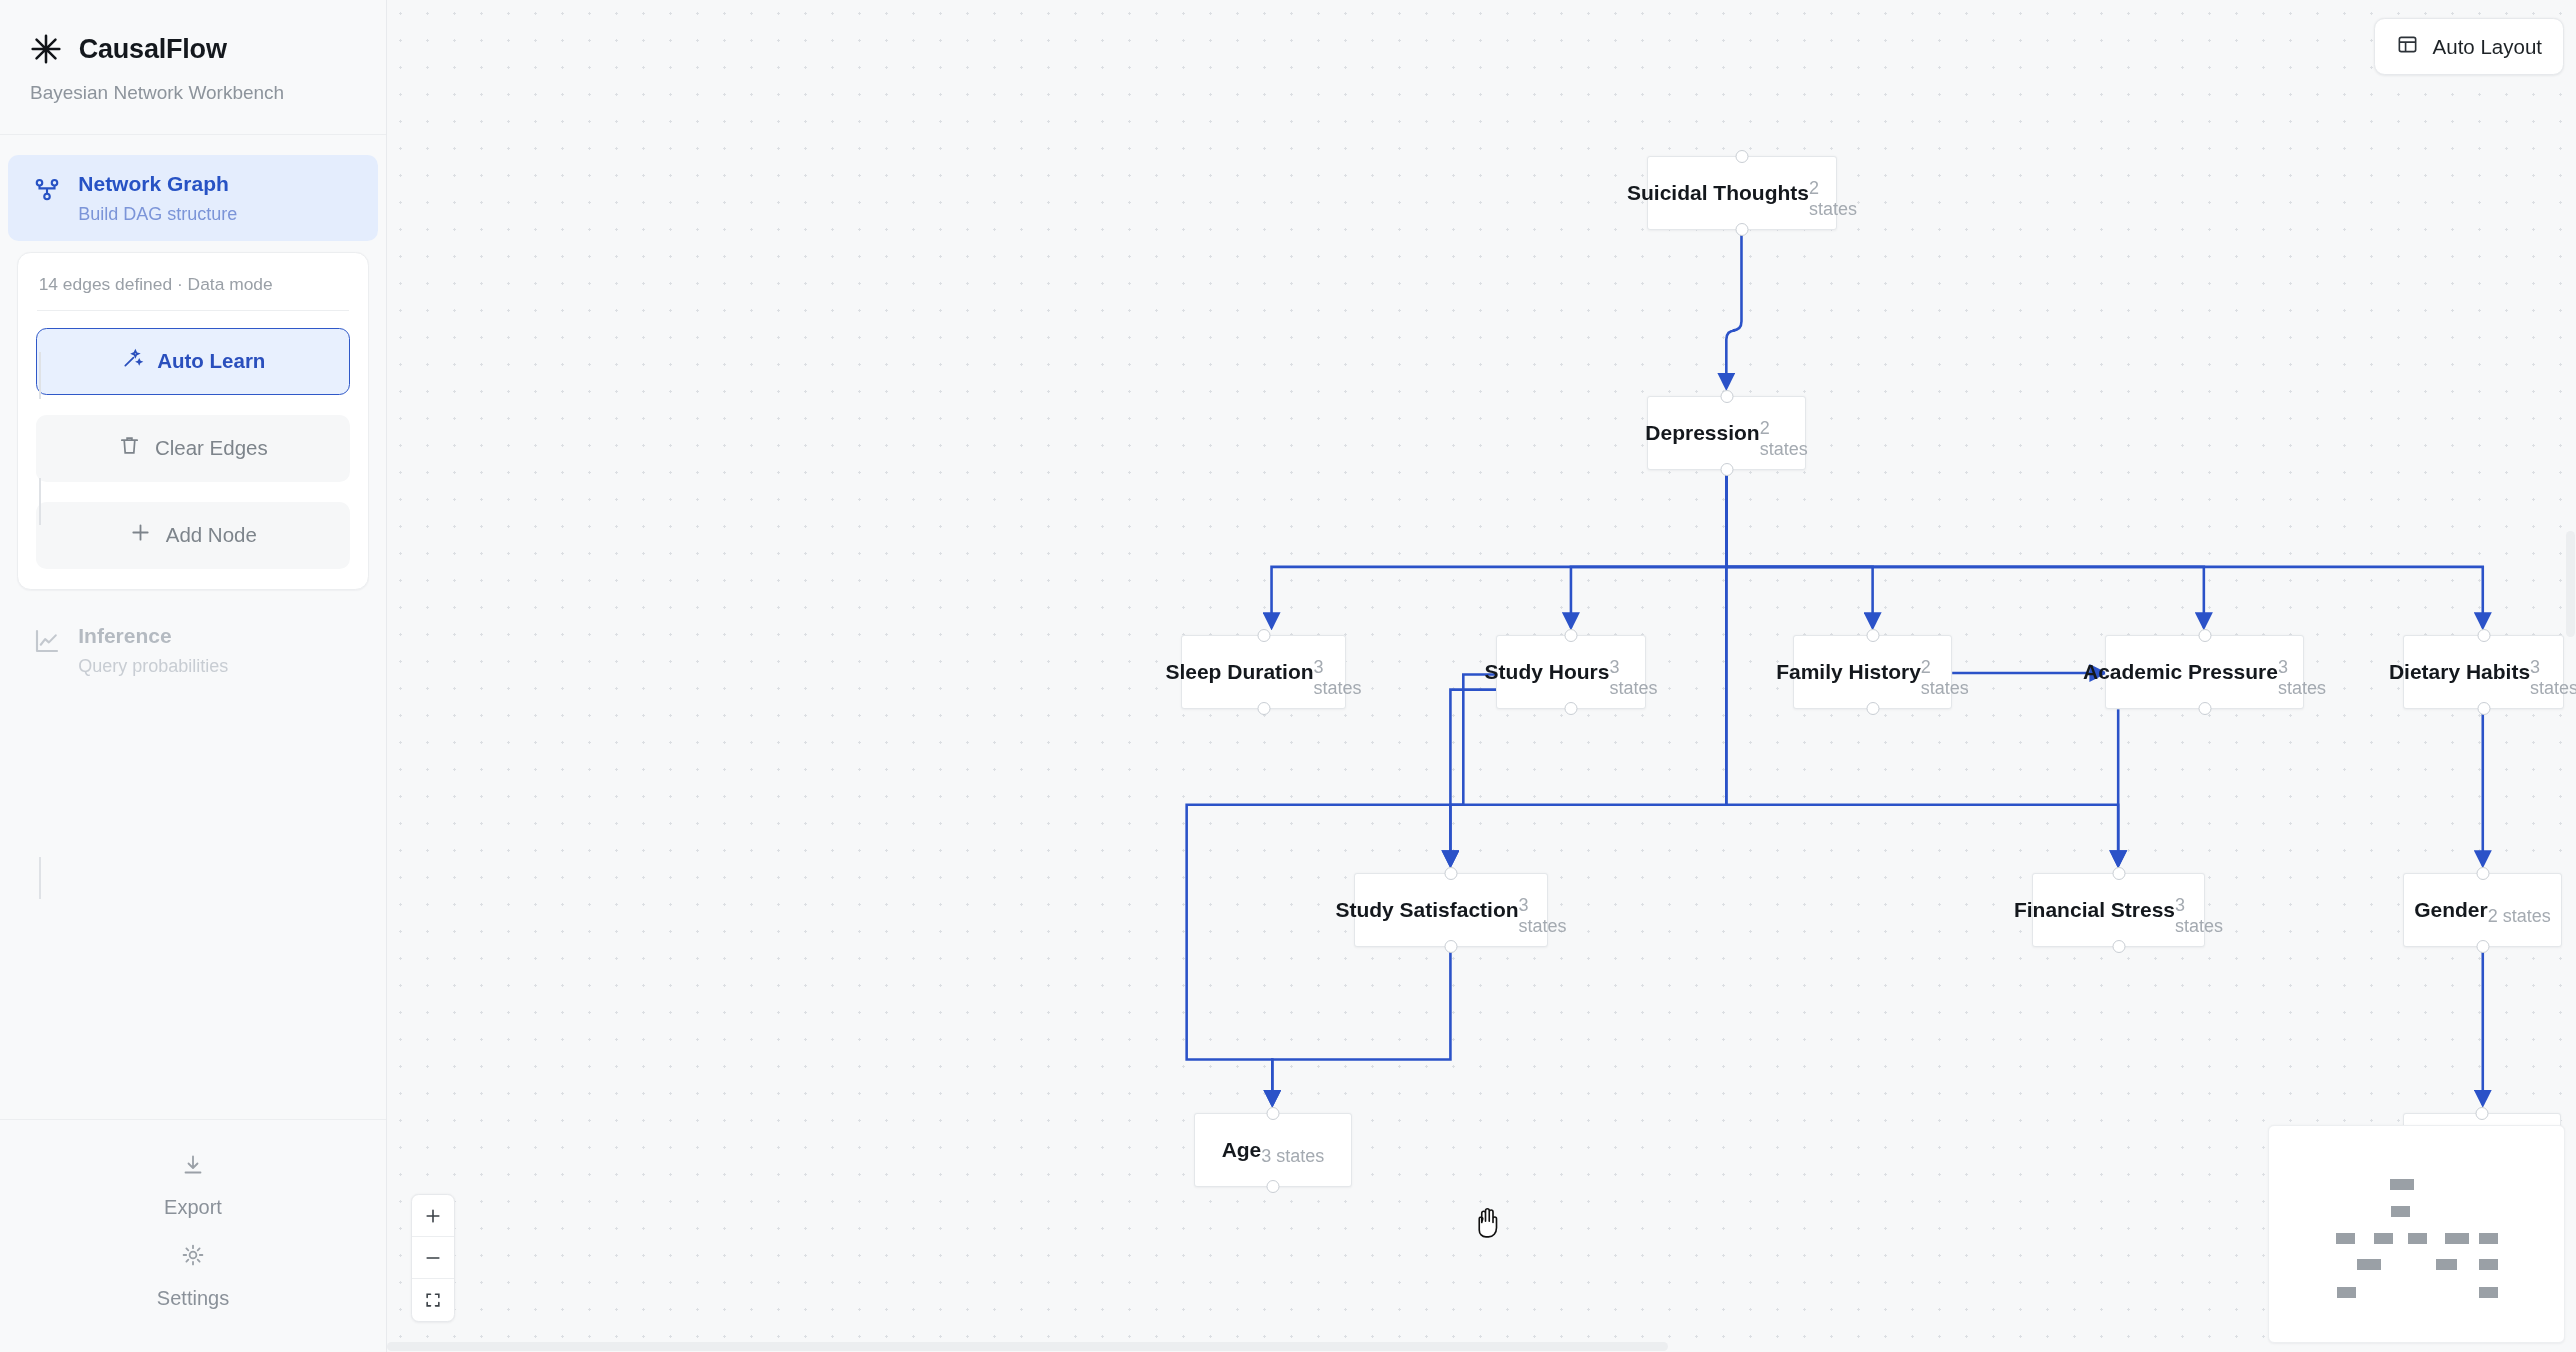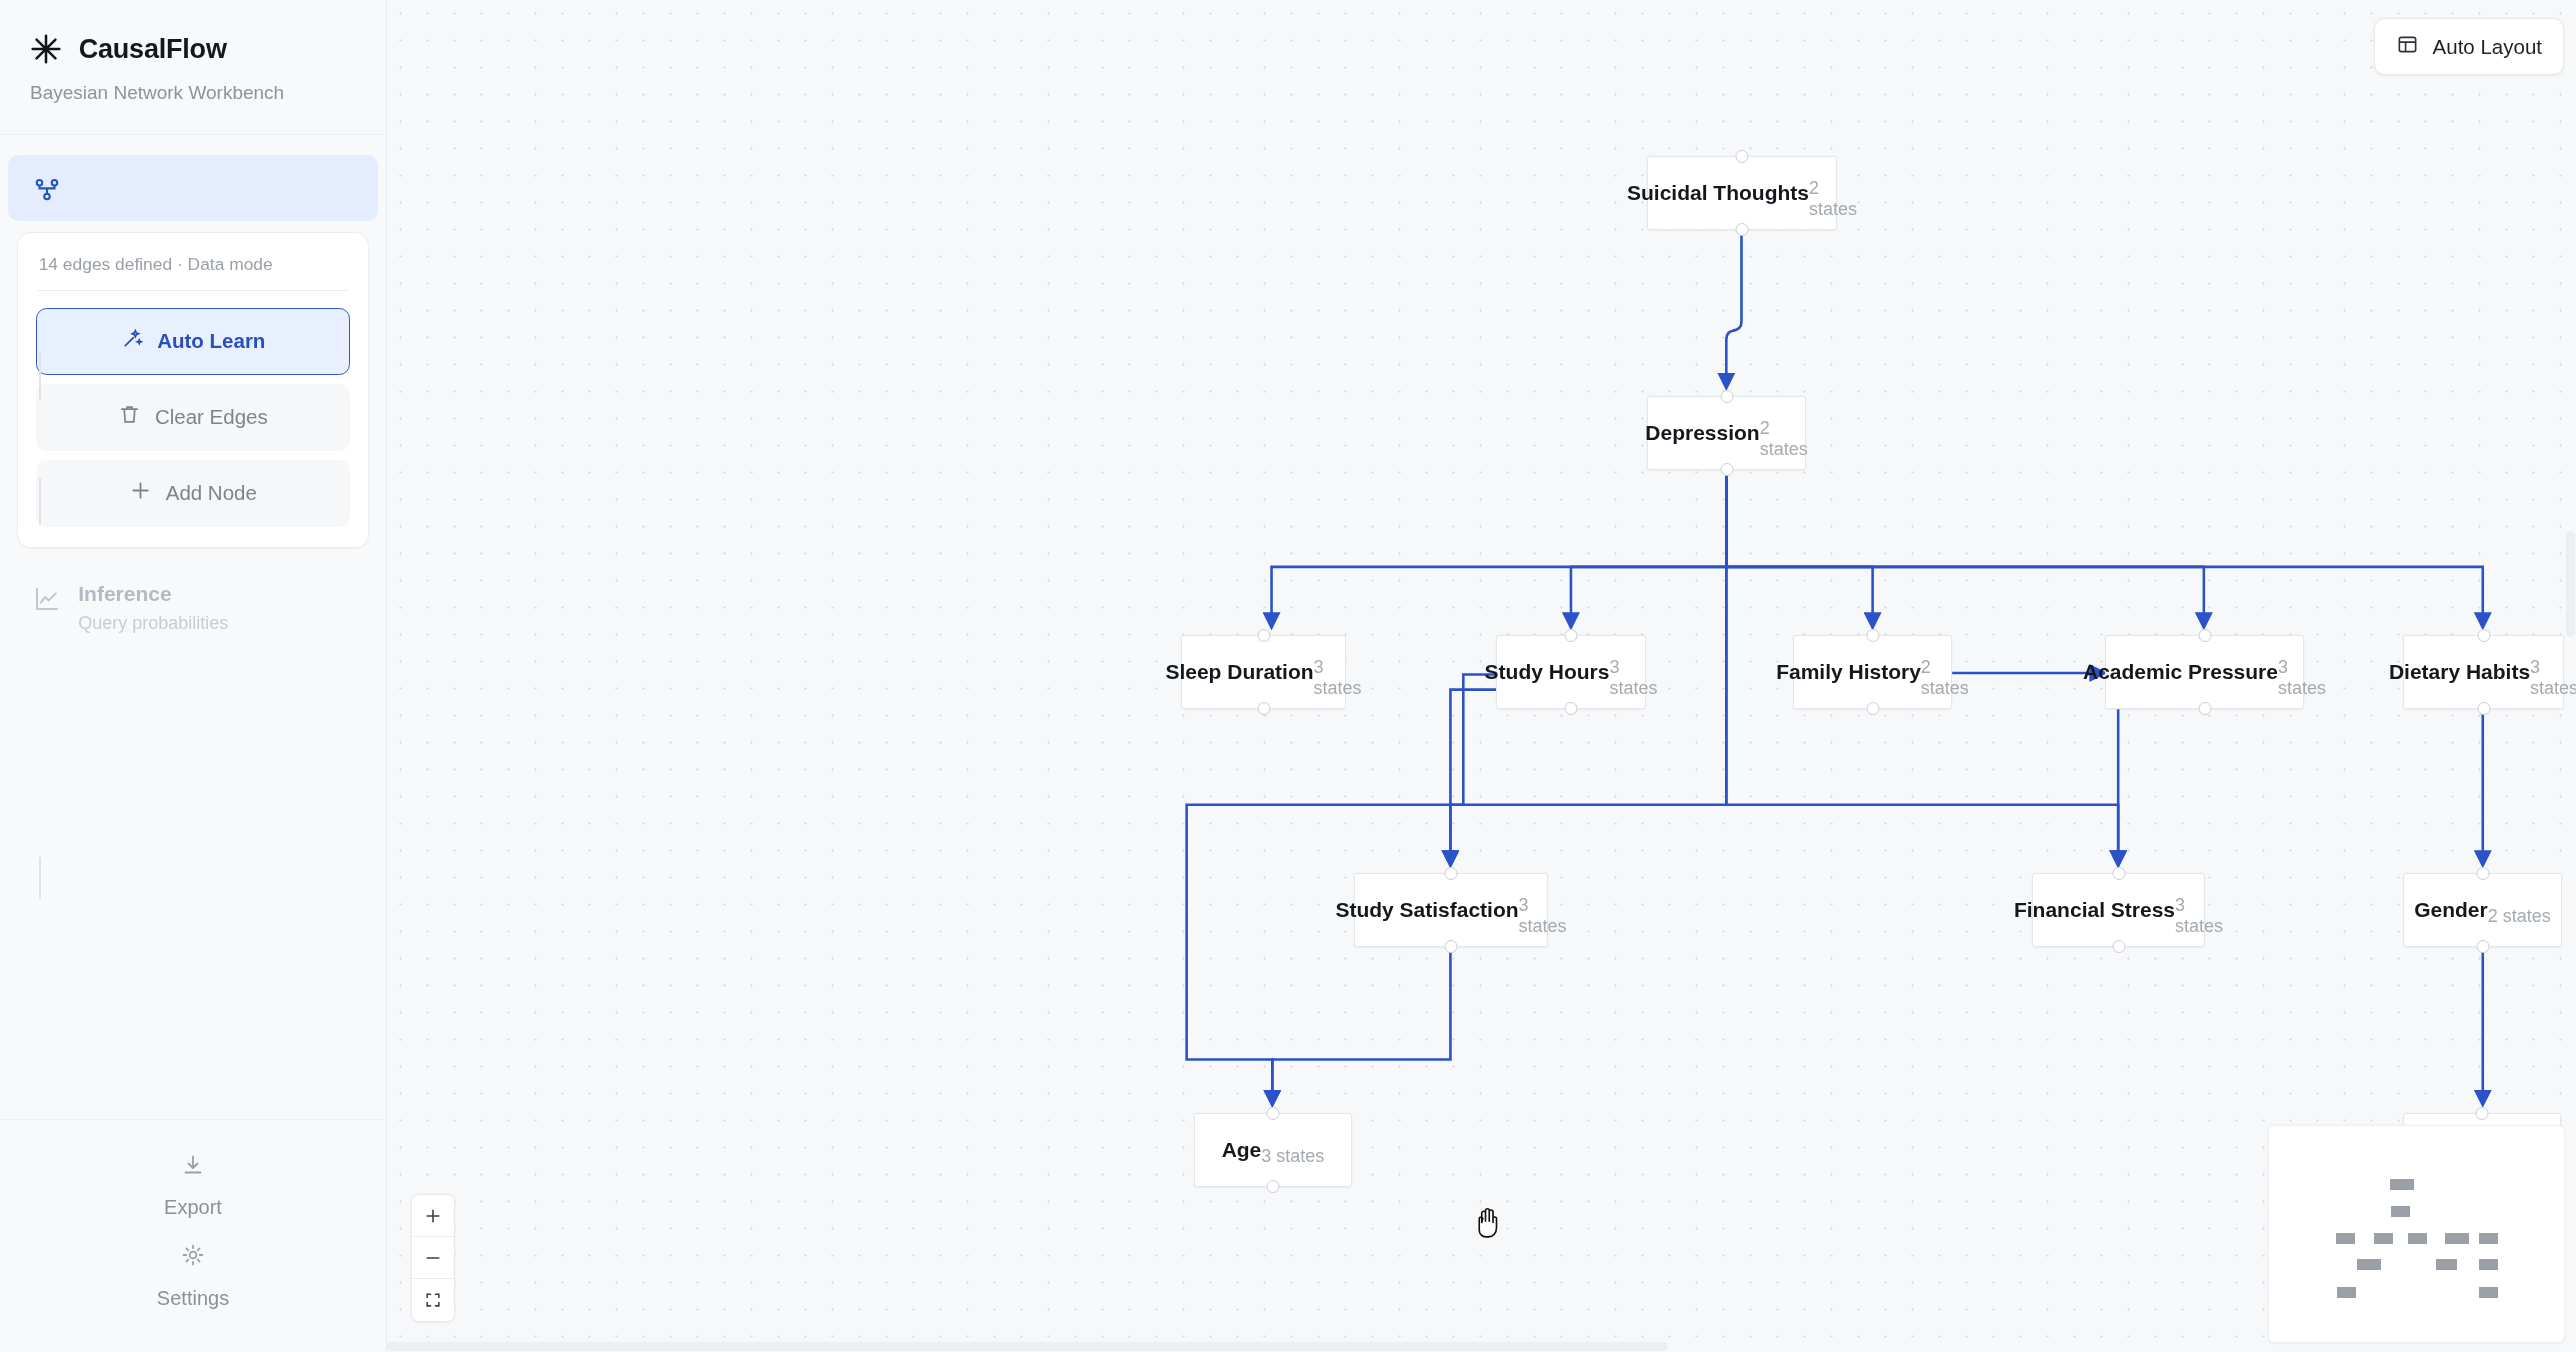--- a/index.html
+++ b/index.html
@@ -65,21 +65,21 @@
     border: 0.8px solid #eceef0;
     border-radius: 13.6px;
     padding: 20px 18px 20px 18px;
     box-shadow: 0 0.8px 1.5px rgba(16,24,40,0.04);
   }
   .panel-meta { font-size: 17.4px; color: #9aa0a7; padding: 1.5px 3px 15px 3px; }
   .panel-div { height: 0.8px; background: #eceef0; margin: 0 1.5px 16.7px 1.5px; }
   .btn {
     display: flex; align-items: center; justify-content: center; gap: 13.6px;
     height: 67px; border-radius: 10.6px; font-size: 20.5px; font-weight: 600;
-    margin-bottom: 9px; border: 0.8px solid transparent; background: transparent;
+    margin-bottom: 20px; border: 0.8px solid transparent; background: transparent;
     width: 100%;
   }
   .btn svg { width: 23px; height: 23px; flex: none; }
   .btn-primary { background: #e8f0fe; border-color: #2f58c8; color: #2a4fbd; }
   .btn-success { background: #e9fbef; border-color: #1f9d4d; color: #17924a; }
   .btn-ghost { background: #f6f7f8; color: #7d848b; font-weight: 500; }
 
   .footer {
     margin-top: auto;
     border-top: 0.8px solid #eceef0;
@@ -185,20 +185,24 @@
 
 
       <div class="step active">
         <span class="step-icon">
           <svg viewBox="0 0 24 24" fill="none" stroke="currentColor" stroke-width="1.7">
             <circle cx="6" cy="7" r="2.2"></circle>
               <circle cx="18" cy="7" r="2.2"></circle>
               <circle cx="12" cy="18" r="2.2"></circle>
             <path d="M6 9.2v2.3h12V9.2M12 11.5v4.3"></path>
           </svg>
+        </span>
+        <span class="step-texts">
+          <span class="step-title" style="display:block">Network Graph</span>
+          <span class="step-sub" style="display:block">Build DAG structure</span>
         </span>
       </div>
 
       <div class="panel">
         <div class="panel-meta">14 edges defined · Data mode</div>
         <div class="panel-div"></div>
 
         <button class="btn btn-primary">
           <span>
             <svg viewBox="0 0 24 24" fill="none" stroke="currentColor" stroke-width="1.8" stroke-linecap="round">

